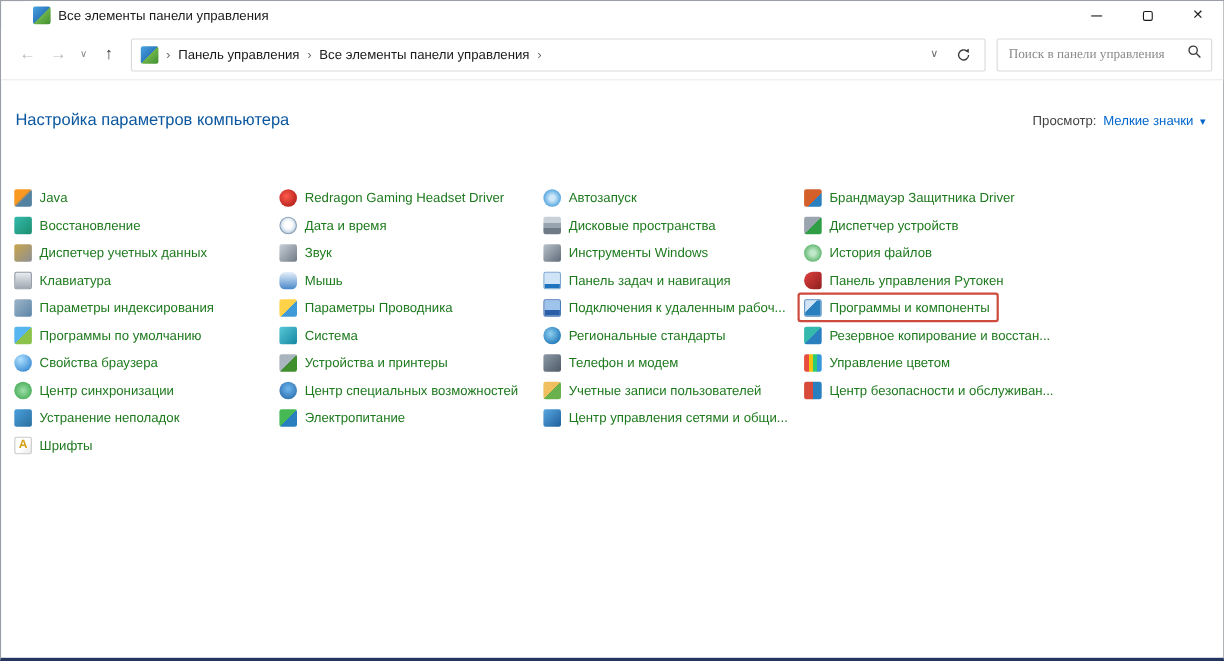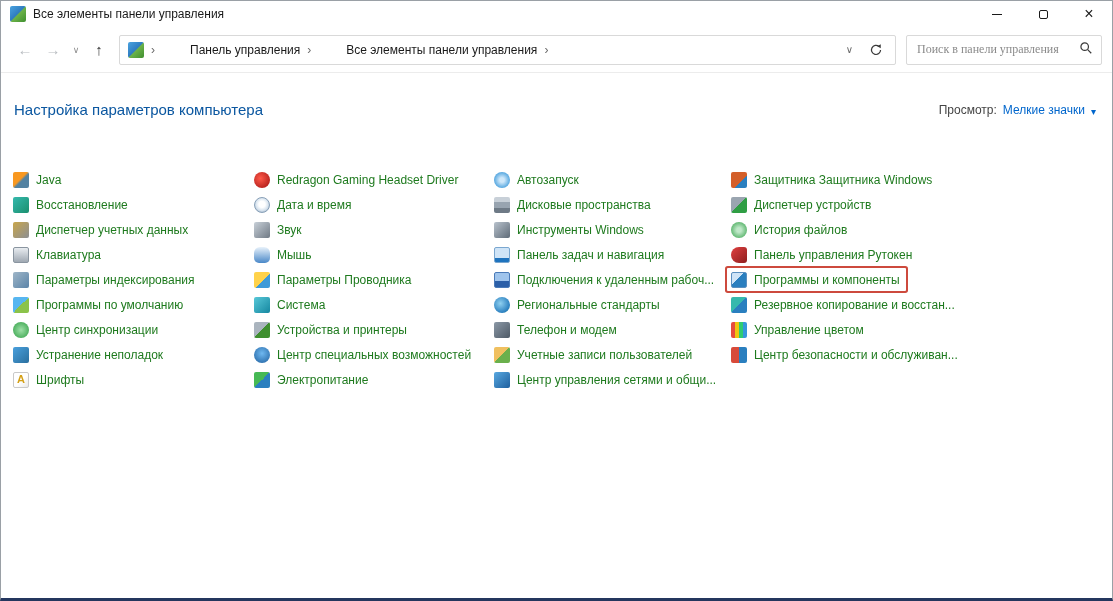--- a/index.html
+++ b/index.html
@@ -5,21 +5,21 @@
   :root{
     --heading_blue:#0b57a0;
     --link_green:#1e7a1e;
     --view_link_blue:#0066cc;
     --highlight_red:#cd4a3d;
   }
   *{box-sizing:border-box;}
   body{margin:0;width:1113px;height:601px;overflow:hidden;
        font-family:"Liberation Sans","DejaVu Sans",sans-serif;background:#fff;}
   .window{position:relative;width:1113px;height:601px;background:#fff;
-          border:1px solid #9aa0a6;border-bottom:3px solid #24365e;}
+          border:1px solid #9aa0a6;border-bottom:3px solid #24365e;padding-left:20px;}
 
   
   .titlebar{height:26px;display:flex;align-items:center;padding-left:9px;background:#fff;}
   .app-icon{width:16px;height:16px;border-radius:2px;margin-right:7px;flex:0 0 16px;
             background:linear-gradient(135deg,#4aa3e0 0%,#2e7bc0 49%,#6db34a 51%,#3f8f2f 100%);}
   .title-text{font-size:12px;color:#1a1a1a;}
   .window-controls{margin-left:auto;display:flex;height:26px;}
   .win-btn{width:46px;display:flex;align-items:center;justify-content:center;color:#1a1a1a;}
   .min-glyph{display:block;width:10px;height:1px;background:#1a1a1a;}
   .max-glyph{display:block;width:9px;height:9px;border:1px solid #1a1a1a;border-radius:2px;}
@@ -32,21 +32,21 @@
            font-size:15px;border-radius:3px;}
   .nav-disabled{color:#b8bcc0;}
   .nav-enabled{color:#3a3a3a;}
   .nav-chevron{width:18px;height:28px;display:flex;align-items:center;justify-content:center;
                color:#8a8a8a;font-size:9px;}
   .breadcrumb-box{flex:1;height:30px;border:1px solid #d9d9d9;border-radius:2px;
                   display:flex;align-items:center;padding:0 8px;margin:0 10px 0 6px;font-size:12px;color:#1a1a1a;}
   .crumb-icon{width:16px;height:16px;border-radius:2px;flex:0 0 16px;
               background:linear-gradient(135deg,#4aa3e0 0%,#2e7bc0 49%,#6db34a 51%,#3f8f2f 100%);}
   .crumb-chevron{color:#6a6a6a;padding:0 7px;font-size:12px;}
-  .crumb{white-space:nowrap;cursor:default;margin-left:28px;}
+  .crumb{white-space:nowrap;cursor:default;}
   .bc-spacer{flex:1;}
   .crumb-dropdown{color:#6a6a6a;font-size:10px;padding:0 12px;}
   .refresh-btn{border:none;background:none;padding:2px 4px;display:flex;align-items:center;cursor:default;}
   .search-box{width:196px;height:30px;border:1px solid #d9d9d9;border-radius:2px;
               display:flex;align-items:center;padding:0 8px;}
   .search-box input{flex:1;border:none;outline:none;font-size:12px;color:#be185d;min-width:0;
                     font-family:Liberation Serif, serif;}
   .search-box input::placeholder{color:#8a8a8a;}
 
   
@@ -202,20 +202,24 @@
         </div>
         <div class="item">
           <span class="cp-icon icon-indexing-options"></span>
           <span class="label">Параметры индексирования</span>
         </div>
         <div class="item">
           <span class="cp-icon icon-default-programs"></span>
           <span class="label">Программы по умолчанию</span>
         </div>
         <div class="item">
+          <span class="cp-icon icon-internet-options"></span>
+          <span class="label">Свойства браузера</span>
+        </div>
+        <div class="item">
           <span class="cp-icon icon-sync-center"></span>
           <span class="label">Центр синхронизации</span>
         </div>
         <div class="item">
           <span class="cp-icon icon-troubleshooting"></span>
           <span class="label">Устранение неполадок</span>
         </div>
         <div class="item">
           <span class="cp-icon icon-fonts"></span>
           <span class="label">Шрифты</span>
@@ -293,21 +297,21 @@
           <span class="label">Учетные записи пользователей</span>
         </div>
         <div class="item">
           <span class="cp-icon icon-network-sharing"></span>
           <span class="label">Центр управления сетями и общи...</span>
         </div>
       </div>
       <div class="col">
         <div class="item">
           <span class="cp-icon icon-firewall"></span>
-          <span class="label">Защитника Защитника Windows</span>
+          <span class="label">Брандмауэр Защитника Driver</span>
         </div>
         <div class="item">
           <span class="cp-icon icon-device-manager"></span>
           <span class="label">Диспетчер устройств</span>
         </div>
         <div class="item">
           <span class="cp-icon icon-file-history"></span>
           <span class="label">История файлов</span>
         </div>
         <div class="item">

